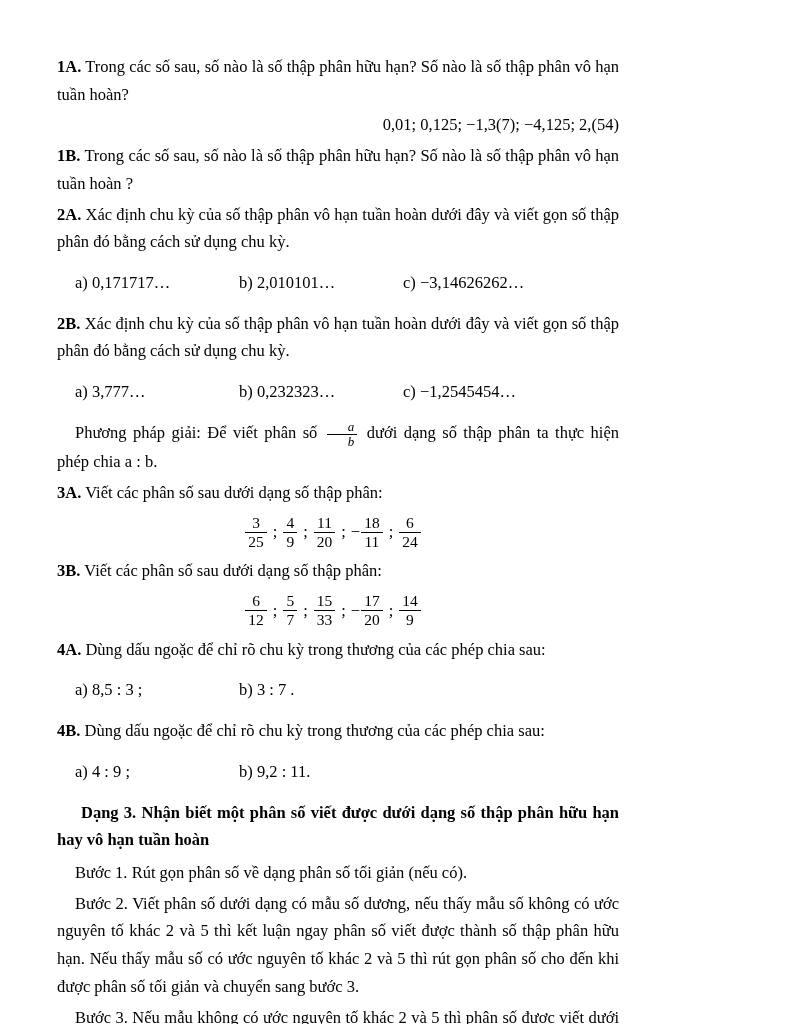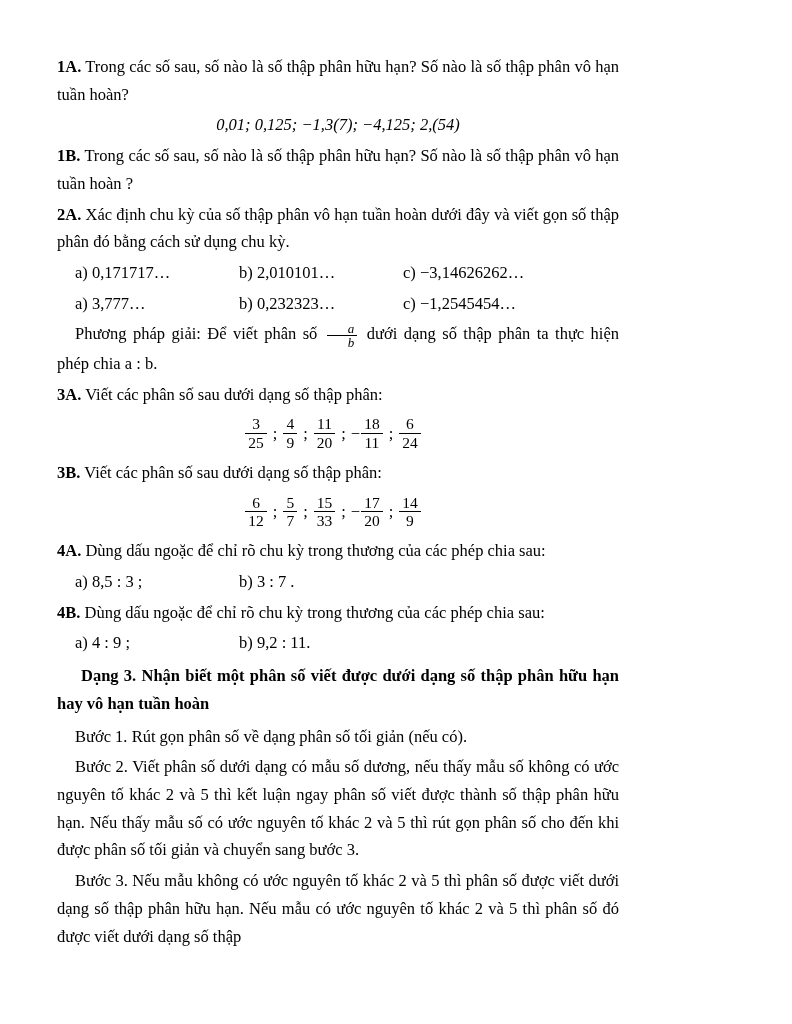--- a/index.html
+++ b/index.html
@@ -13,22 +13,22 @@
     width: 676px;
     min-height: 1024px;
     padding: 50px 57px 24px 57px;
     font-size: 16.5px;
     line-height: 1.68;
     background: #fff;
   }
   p { margin: 3px 0; text-align: justify; }
   .b { font-weight: bold; }
   .i { }
-  .math-line { text-align: center; margin: 2px 0; font-style: italic; }
-  .opts { display: flex; padding-left: 18px; margin: 3px 0; }
+  .math-line { text-align: right; margin: 2px 0; }
+  .opts { display: flex; padding-left: 18px; margin: 13px 0; }
   .opt { width: 164px; }
   .opt.wide { width: auto; }
   .heading { font-weight: bold; text-indent: 24px; margin: 5px 0; }
   .method { text-indent: 18px; }
   .step { text-indent: 18px; }
   .frac-line { text-align: center; margin: 7px 0; }
   .fgroup { white-space: nowrap; }
   .fsign { display: inline-block; vertical-align: middle; }
   .frac {
     display: inline-block; vertical-align: middle; text-align: center;
@@ -57,20 +57,21 @@
 
 
   <p><span class="b">2A.</span> <span>Xác định chu kỳ của số thập phân vô hạn tuần hoàn dưới đây và viết gọn số thập phân đó bằng cách sử dụng chu kỳ.</span></p>
 
   <div class="opts">
     <span class="opt"><span>a)</span> <span>0,171717…</span></span>
     <span class="opt"><span>b)</span> <span>2,010101…</span></span>
     <span class="opt wide"><span>c)</span> <span>−3,14626262…</span></span>
   </div>
 
+  <p><span class="b">2B.</span> <span>Xác định chu kỳ của số thập phân vô hạn tuần hoàn dưới đây và viết gọn số thập phân đó bằng cách sử dụng chu kỳ.</span></p>
 
   <div class="opts">
     <span class="opt"><span>a)</span> <span>3,777…</span></span>
     <span class="opt"><span>b)</span> <span>0,232323…</span></span>
     <span class="opt wide"><span>c)</span> <span>−1,2545454…</span></span>
   </div>
 
 
   <p class="method"><span class="i">Phương pháp giải</span><span>: Để viết phân số</span>
     <span class="sfrac"><span class="fnum">a</span><span class="fden">b</span></span>

